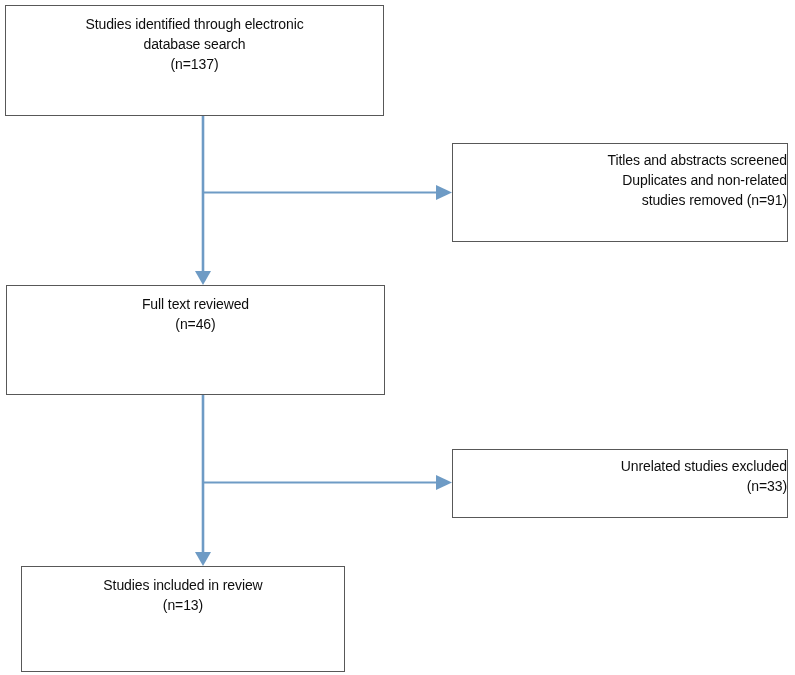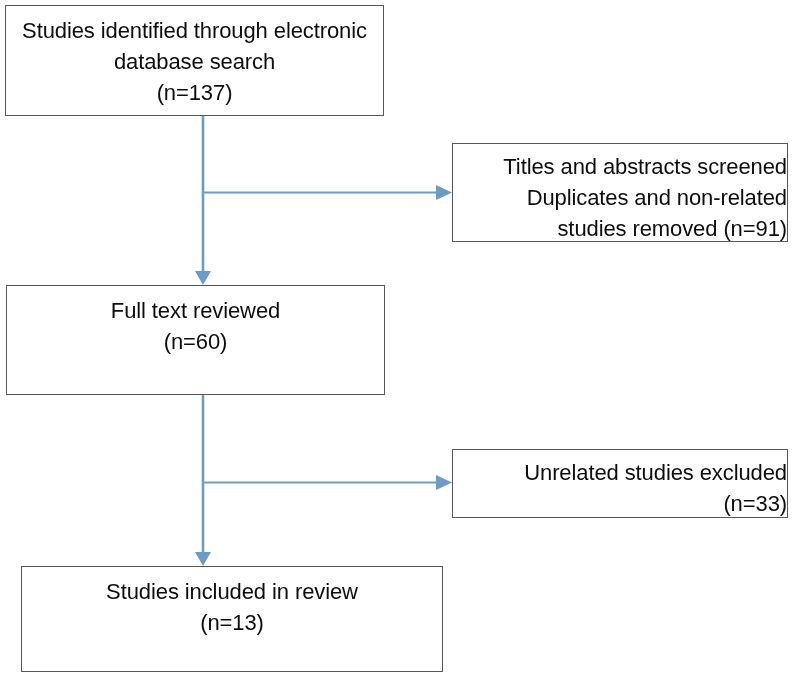--- a/index.html
+++ b/index.html
@@ -25,40 +25,40 @@
     pointer-events: none;
   }
   .node {
     position: absolute;
     box-sizing: border-box;
     background: #ffffff;
     border: 1px solid #585858;
     z-index: 2;
   }
   .node-text {
-    font-size: 22px;
+    font-size: 14px;
     line-height: 1.42;
     color: #0d0d0d;
     white-space: pre-line;
     letter-spacing: -0.1px;
   }
   .node.centered .node-text {
     text-align: center;
     padding: 9px 14px 0 14px;
   }
   .node.left-aligned .node-text {
     text-align: right;
     padding: 7px 0 0 14px;
   }
   
   #node-identified   { left: 5px;   top: 5px;   width: 379px; height: 111px; }
   #node-screened     { left: 452px; top: 143px; width: 336px; height: 99px;  }
   #node-fulltext     { left: 6px;   top: 285px; width: 379px; height: 110px; }
   #node-excluded     { left: 452px; top: 449px; width: 336px; height: 69px;  }
-  #node-included     { left: 21px;  top: 566px; width: 422px; height: 106px; }
+  #node-included     { left: 21px;  top: 566px; width: 324px; height: 106px; }
 </style>
 </head>
 <body>
 
 <div id="canvas" style="background: rgb(255, 255, 255);">
 
   <svg id="connectors" viewBox="0 0 795 675" width="795" height="675" aria-hidden="true">
 
     <g>
       <path d="M203,116 L203,272" stroke="#6E9BC5" stroke-width="2.6" fill="none"></path>
@@ -86,21 +86,21 @@
   </div>
 
   <div class="node left-aligned" id="node-screened" style="border-color: rgb(88, 88, 88);">
     <div class="node-text" style="color: rgb(13, 13, 13);">Titles and abstracts screened
 Duplicates and non-related
 studies removed (n=91)</div>
   </div>
 
   <div class="node centered" id="node-fulltext" style="border-color: rgb(88, 88, 88);">
     <div class="node-text" style="color: rgb(13, 13, 13);">Full text reviewed
-(n=60)</div>
+(n=46)</div>
   </div>
 
   <div class="node left-aligned" id="node-excluded" style="border-color: rgb(88, 88, 88);">
     <div class="node-text" style="color: rgb(13, 13, 13);">Unrelated studies excluded
 (n=33)</div>
   </div>
 
   <div class="node centered" id="node-included" style="border-color: rgb(88, 88, 88);">
     <div class="node-text" style="color: rgb(13, 13, 13);">Studies included in review
 (n=13)</div>

